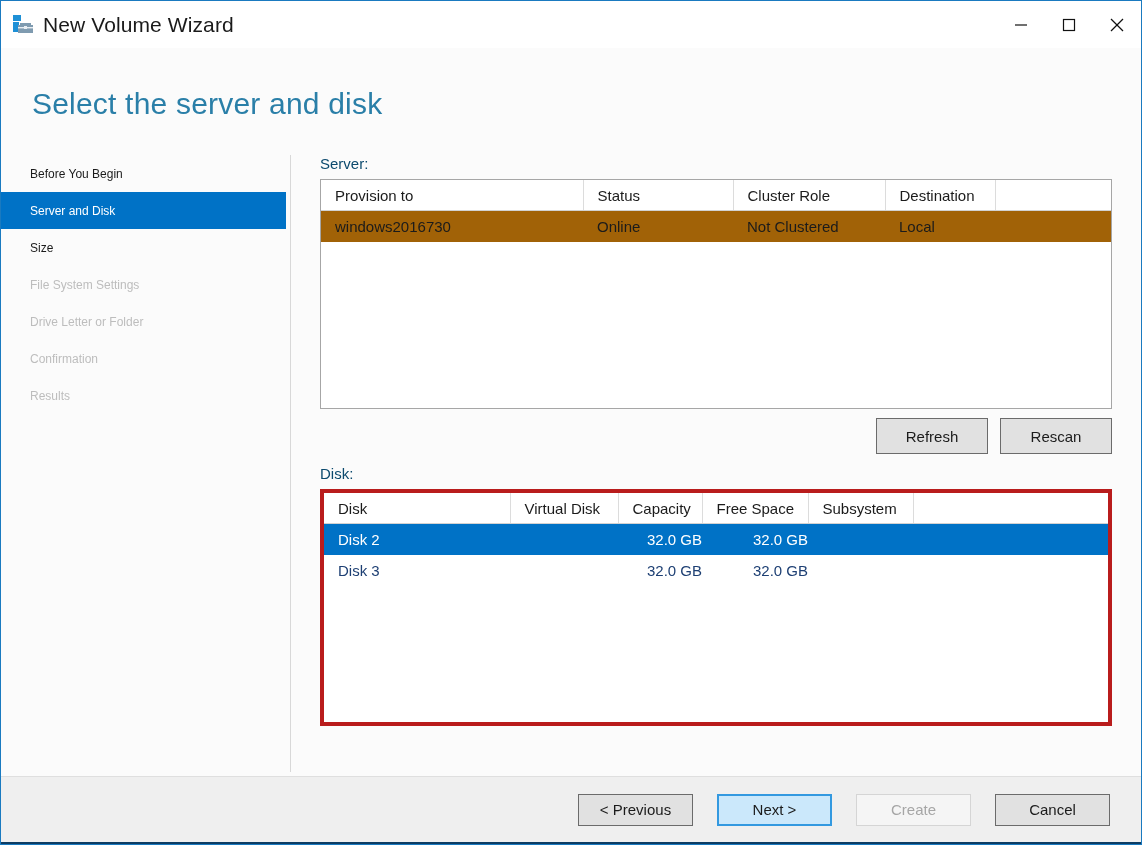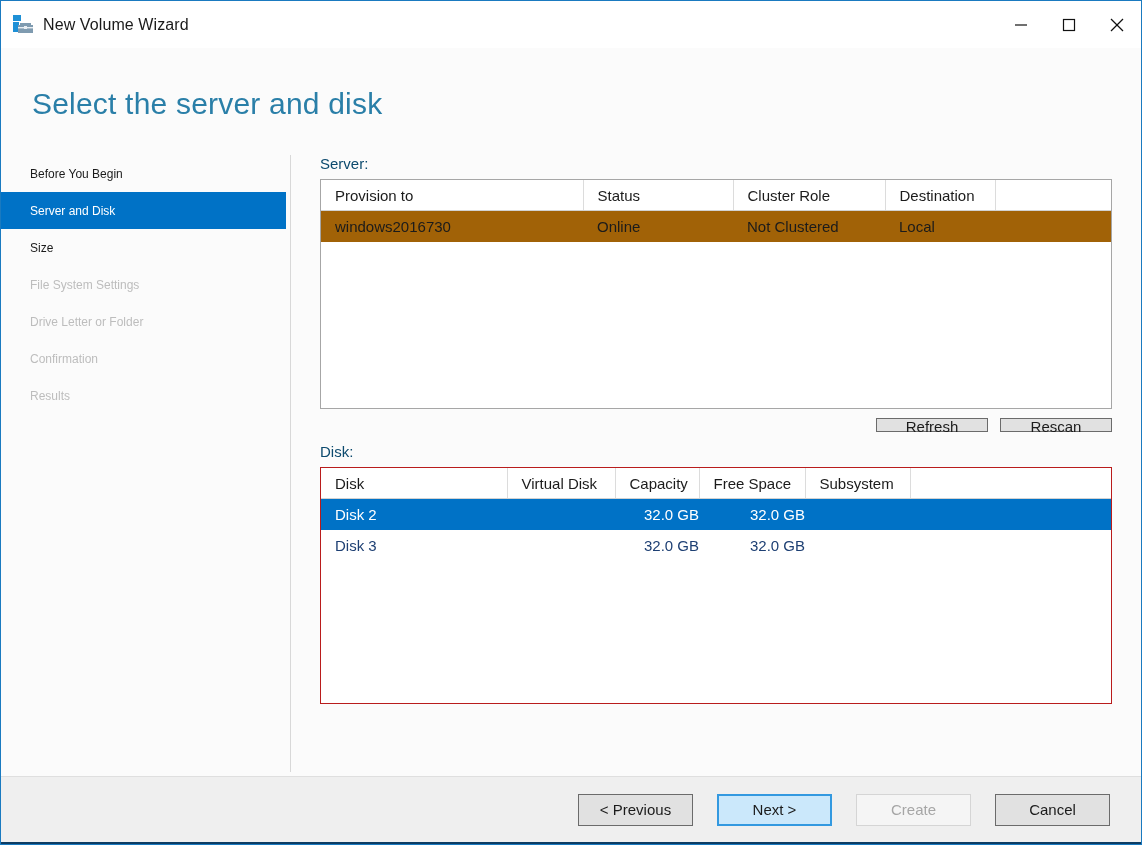--- a/index.html
+++ b/index.html
@@ -38,21 +38,21 @@
   }
   .title-icon {
     width: 22px;
     height: 22px;
     margin-left: 11px;
     margin-right: 9px;
     position: relative;
     flex: none;
   }
   .title-text {
-    font-size: 16px;
+    font-size: 21px;
     color: #1a1a1a;
     letter-spacing: 0.1px;
     white-space: nowrap;
   }
   .caption-buttons {
     position: absolute;
     right: 0;
     top: 0;
     height: 47px;
     display: flex;
@@ -141,21 +141,21 @@
   }
 
   
   .grid {
     box-sizing: border-box;
     background: #ffffff;
     border: 1px solid #a6a6a6;
     overflow: hidden;
   }
   .grid.focused {
-    border: 1px solid #b91c1c;
+    border: 4px solid #b91c1c;
   }
   .grid-server { height: 230px; }
   .grid-disk   { height: 237px; }
 
   table.gridtable {
     width: 100%;
     border-collapse: collapse;
     table-layout: fixed;
     font-size: 15px;
   }
@@ -200,21 +200,21 @@
     gap: 12px;
     margin-top: 9px;
     margin-bottom: 11px;
   }
   .btn {
     font-family: "Liberation Sans", sans-serif;
     font-size: 15px;
     color: #1b1b1b;
     background: #e1e1e1;
     border: 1px solid #6b6b6b;
-    height: 14px;
+    height: 36px;
     min-width: 112px;
     padding: 0 12px;
     box-sizing: border-box;
     cursor: default;
     line-height: 1;
   }
   .btn.primary {
     background: #cbe8fb;
     border: 2px solid #3399e0;
   }

